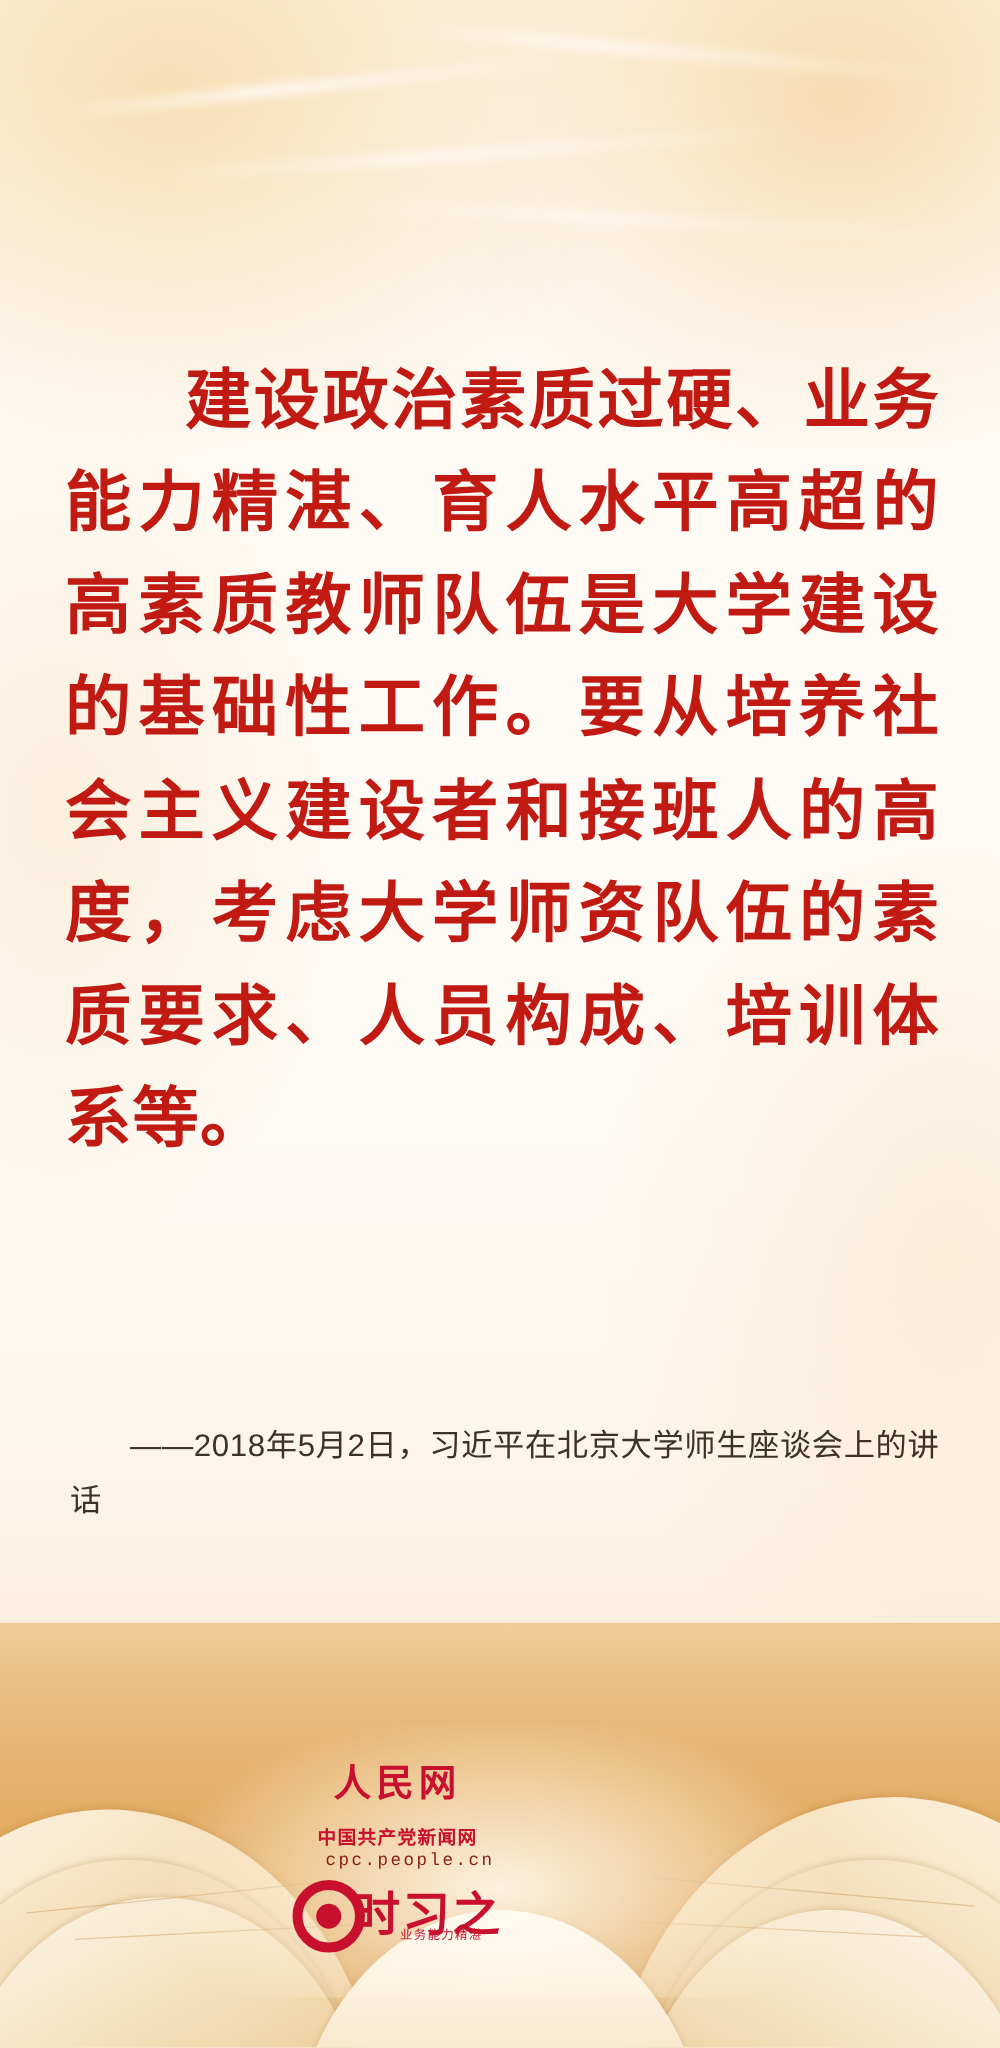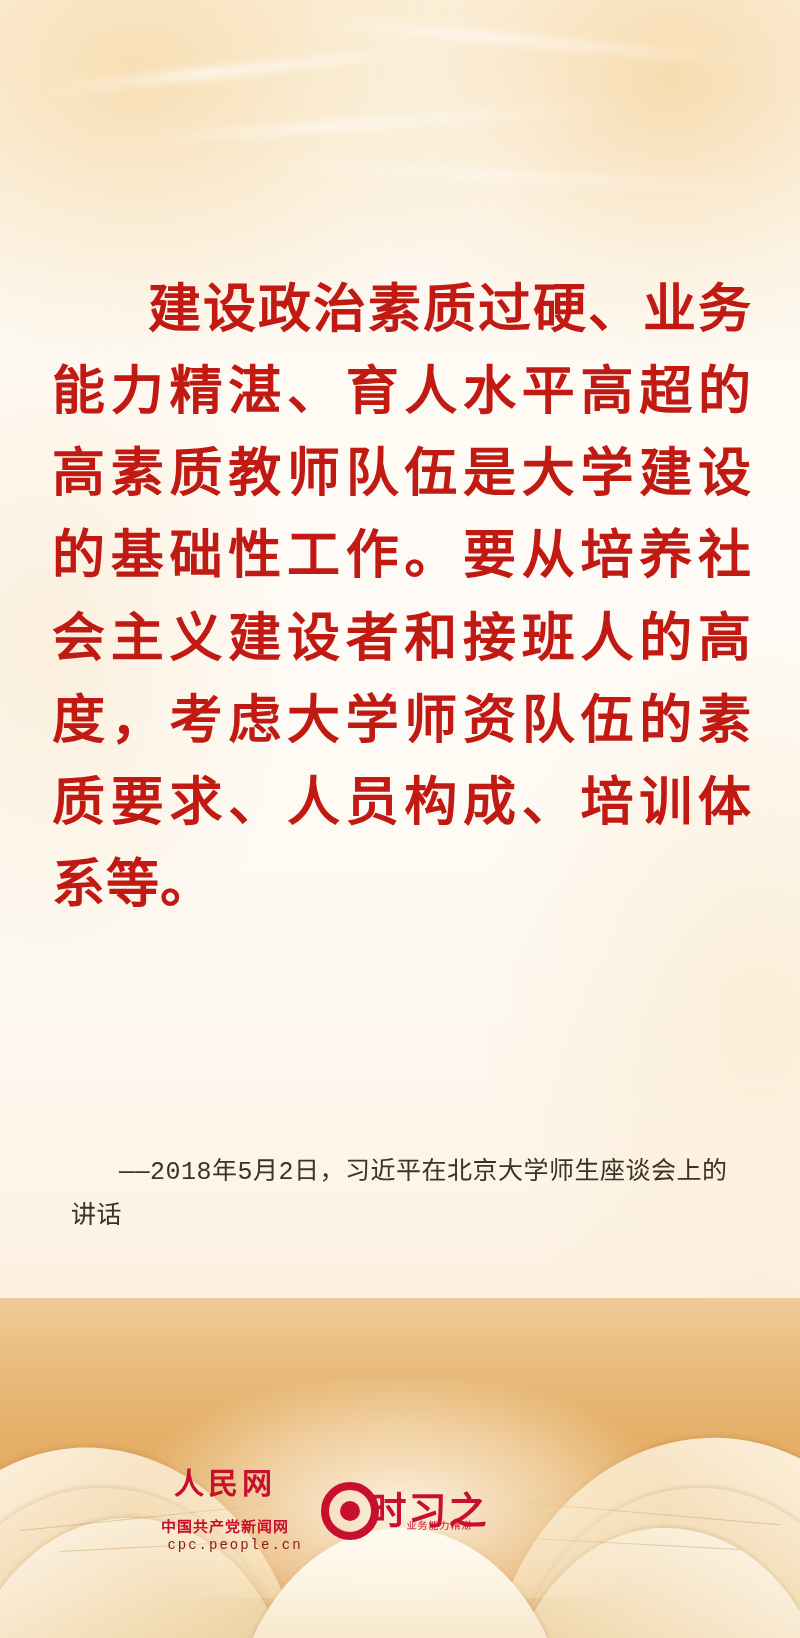--- a/index.html
+++ b/index.html
@@ -75,21 +75,21 @@
   .content {
     position: absolute;
     left: 0;
     top: 0;
     width: 800px;
     height: 1638px;
   }
   .quote {
     position: absolute;
     left: 52px;
-    top: 268px;
+    top: 280px;
     width: 700px;
     color: #c01a13;
     font-size: 53px;
     font-weight: bold;
     line-height: 1.55;
     letter-spacing: 1px;
     text-align: justify;
     text-justify: inter-ideograph;
     text-shadow: 0 1px 0 rgba(255,255,255,0.35);
   }
@@ -101,23 +101,22 @@
     position: absolute;
     left: 56px;
     top: 1136px;
     width: 700px;
     color: #3c3226;
     font-size: 25px;
     line-height: 1.75;
     letter-spacing: 0.5px;
   }
   .attribution p {
-    margin: 15px;
+    margin: 0;
     text-indent: 48px;
-    font-family: Liberation Mono, monospace;
   }
 
   
   .book-area {
     position: absolute;
     left: 0;
     bottom: 0;
     width: 800px;
     height: 340px;
     overflow: hidden;
@@ -164,20 +163,21 @@
   
   .logo-bar {
     position: absolute;
     left: 0;
     bottom: 86px;
     width: 636px;
     display: flex;
     align-items: center;
     justify-content: center;
     gap: 18px;
+    flex-direction: column;
   }
   .people-logo {
     display: flex;
     flex-direction: column;
     align-items: center;
     line-height: 1;
   }
   .people-logo .cn {
     color: #c8102e;
     font-size: 30px;

